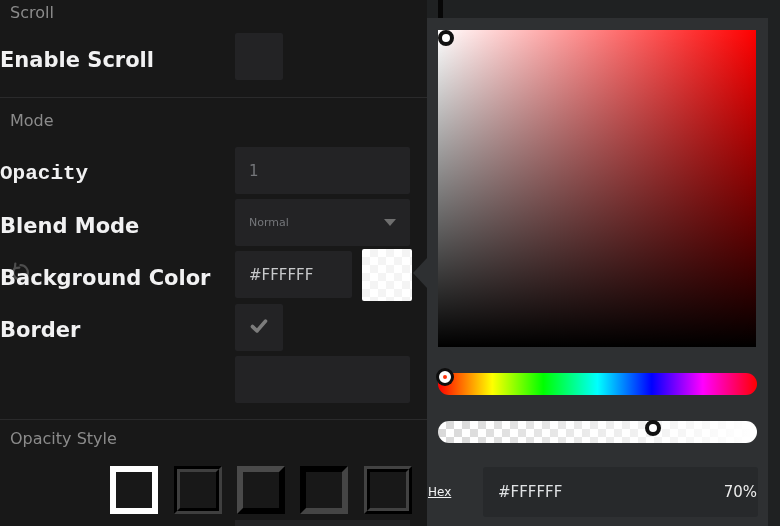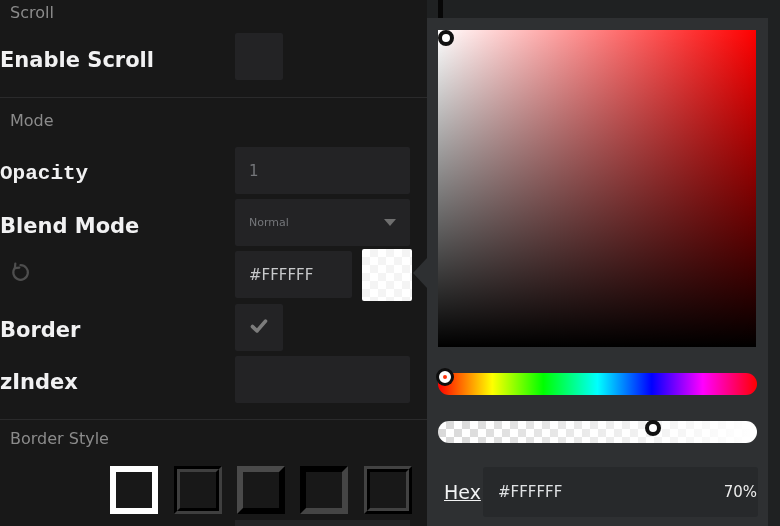--- a/index.html
+++ b/index.html
@@ -59,21 +59,21 @@
   .alpha-track { position:absolute; left:11px; top:403px; width:319px; height:22px; border-radius:11px; cursor:pointer; overflow:visible;
     background-image:
       linear-gradient(to right, rgba(255,255,255,0), #ffffff),
       linear-gradient(45deg, #d9d9d9 25%, transparent 25%, transparent 75%, #d9d9d9 75%),
       linear-gradient(45deg, #d9d9d9 25%, #ffffff 25%, #ffffff 75%, #d9d9d9 75%);
     background-size:100% 100%, 16px 16px, 16px 16px;
     background-position:0 0, 0 0, 8px 8px; }
   .alpha-knob { position:absolute; left:207px; top:-1px; width:16px; height:16px; border-radius:50%;
                 background:#ffffff; border:4px solid #111111; }
 
-  .hex-label { position:absolute; left:17px; top:449px; height:50px; line-height:50px; color:#f2f3f4; font-size:19px;text-decoration:underline; }
+  .hex-label { position:absolute; left:1px; top:449px; height:50px; line-height:50px; color:#f2f3f4; font-size:12px;text-decoration:underline; }
   .hex-input { position:absolute; left:56px; top:449px; width:275px; height:50px; background:#27292b; border:none; outline:none;
                border-radius:3px; color:#e0e2e4; font-size:15px; padding:0 56px 0 15px; font-family:inherit; }
   .alpha-pct { position:absolute; left:68px; top:449px; width:275px; height:50px; line-height:50px; text-align:right;
                padding-right:13px; color:#ececec; font-size:15px; }
 </style>
 </head>
 <body>
 
 <div class="app">
 
@@ -98,38 +98,38 @@
     </div>
 
     <div class="reset-btn">
       <span>
         <svg viewBox="0 0 24 24" width="23" height="23">
           <path d="M6.2 7.2 A7.6 7.6 0 1 0 12 4.4" fill="none" stroke="#4e4e4e" stroke-width="2.3" stroke-linecap="round"></path>
           <path d="M6.6 2.6 L6.1 7.4 L10.8 6.9" fill="none" stroke="#4e4e4e" stroke-width="2.3" stroke-linecap="round" stroke-linejoin="round"></path>
         </svg>
       </span>
     </div>
+    <div class="lbl" style="top:266px;">Background Color</div>
     <input class="inp" style="top: 251px; width: 117px; color: rgb(200, 201, 203);" value="#FFFFFF">
     <div class="swatch"></div>
 
     <div class="lbl" style="top:318px;">Border</div>
     <div class="checkbox" style="top:304px;">
       <span>
         <svg viewBox="0 0 24 24" width="26" height="26">
           <path d="M6 12.5 L10.2 16.5 L18 7.5" fill="none" stroke="#7c7c7c" stroke-width="3.4" stroke-linecap="round" stroke-linejoin="round"></path>
         </svg>
       </span>
     </div>
 
-    <div class="lbl" style="top:370px;">zIndex</div>
     <input class="inp" style="top: 356px;" value="">
 
     <div class="divider" style="top:419px;"></div>
 
-    <div class="section-title" style="top:429px;">Border Style</div>
+    <div class="section-title" style="top:429px;">Opacity Style</div>
 
     <div class="bstyle bs-solid"></div>
     <div class="bstyle bs-groove"></div>
     <div class="bstyle bs-outset"></div>
     <div class="bstyle bs-inset"></div>
     <div class="bstyle bs-ridge"></div>
 
     <div class="partial-input"></div>
   </div>
 

